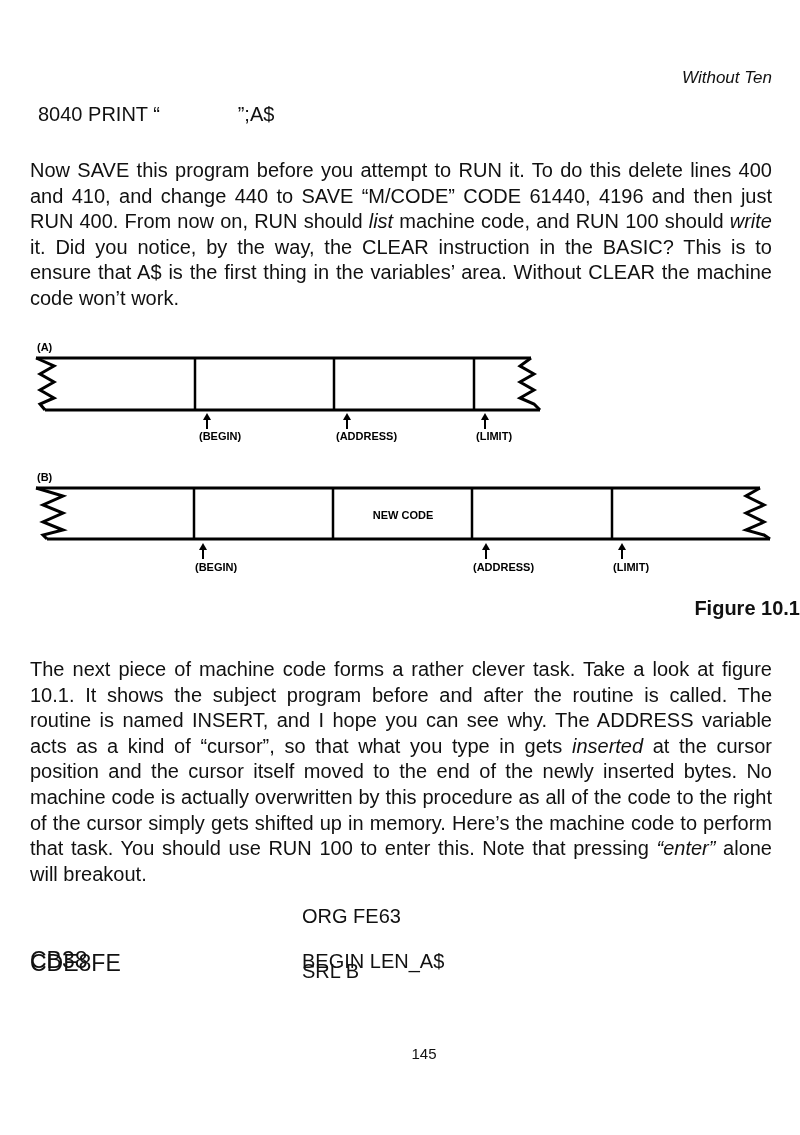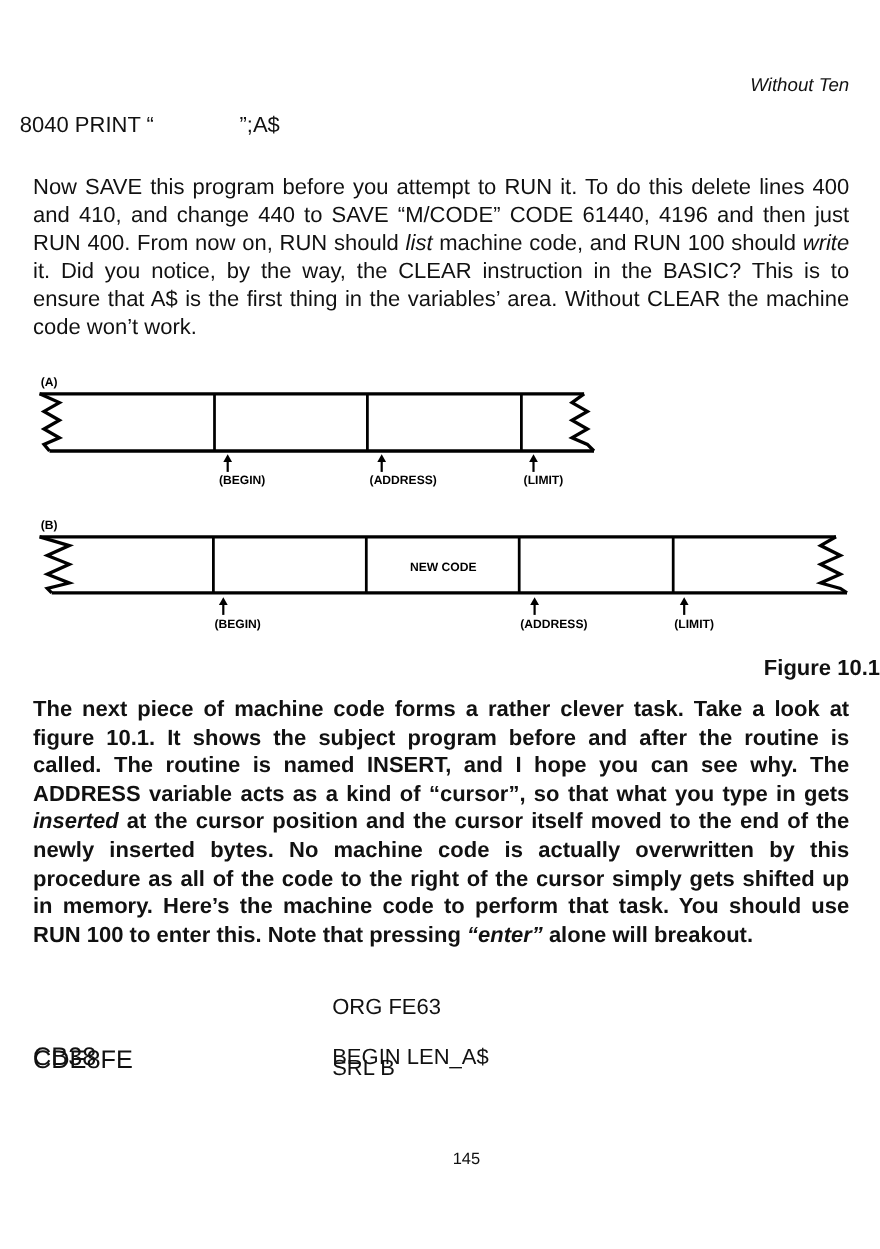--- a/index.html
+++ b/index.html
@@ -1,24 +1,24 @@
 <!DOCTYPE html>
 <html><head>
 <meta charset="utf-8">
 <style>
   html, body { margin: 0; padding: 0; background: #ffffff; }
   body { width: 800px; height: 1135px; position: relative; overflow: hidden;
          font-family: "Liberation Sans", sans-serif; color: #111; }
   .abs { position: absolute; }
   .chapter { right: 28px; top: 68px; font-size: 17px; font-style: italic; }
-  .code-line { left: 18px; top: 103px; font-size: 20px; white-space: pre; }
+  .code-line { left: 38px; top: 103px; font-size: 20px; white-space: pre; }
   .para { left: 30px; width: 742px; font-size: 20px; line-height: 25.6px;
           text-align: justify; }
   .para1 { top: 158px; }
-  .para2 { top: 633px; font-weight: bold; }
+  .para2 { top: 657px; }
   .lbl { font-family: "Liberation Sans", sans-serif; font-weight: bold; font-size: 11px; }
   .fig-caption { left: 0; width: 800px; top: 597px; text-align: right;
                  font-size: 20px; font-weight: bold; }
   .asm-row { left: 30px; font-size: 23px; }
   .asm-col2 { left: 302px; font-size: 20px; }
   .page-num { left: 0; width: 800px; top: 1045px; text-align: center; font-size: 15px; margin-left: 24px; }
 </style>
 </head>
 <body>
 

